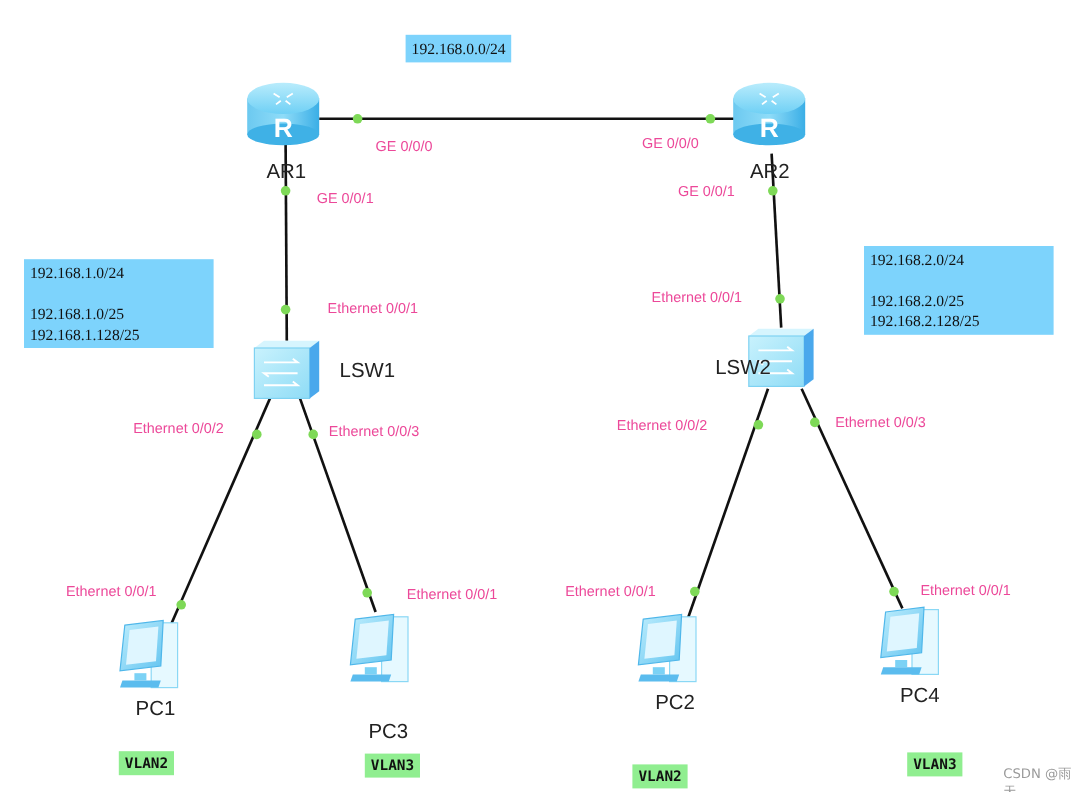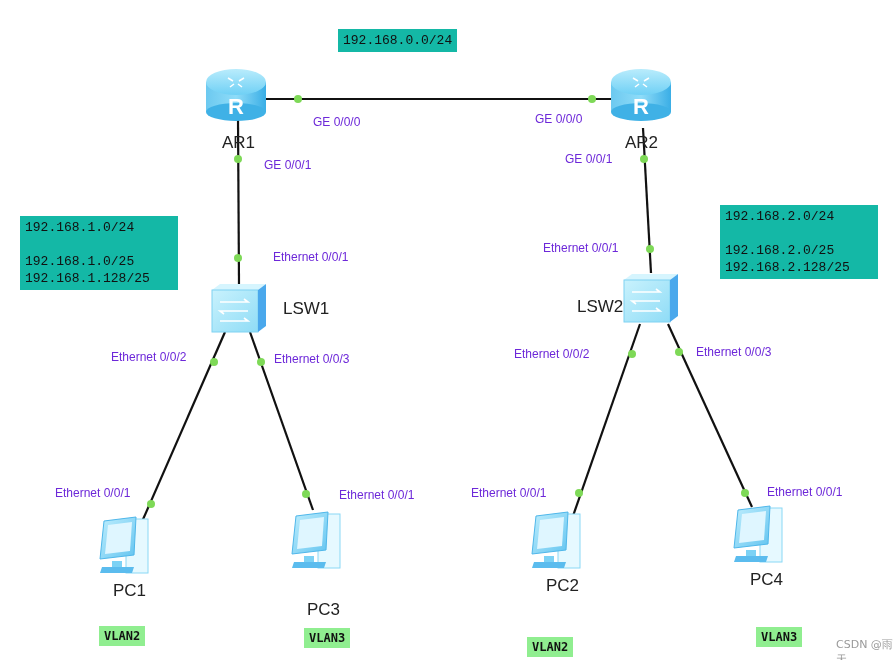--- a/index.html
+++ b/index.html
@@ -1,20 +1,20 @@
 <!DOCTYPE html>
 <html><head>
 <meta charset="utf-8">
 <style>
   html, body { margin:0; padding:0; background:#ffffff; }
   body { width:893px; height:660px; position:relative; overflow:hidden; font-family:"Liberation Sans", sans-serif; }
   #canvas { position:absolute; left:0; top:0; width:893px; height:660px; }
-  .lbl { position:absolute; font-size:12px; color:#6d28d9; white-space:nowrap; font-family:"Liberation Sans", sans-serif; }
+  .lbl { position:absolute; font-size:12px; color:#ec4899; white-space:nowrap; font-family:"Liberation Sans", sans-serif; }
   .dev-lbl { position:absolute; font-size:17px; color:#222; white-space:nowrap; font-family:"Liberation Sans", sans-serif; }
-  .note { position:absolute; background:#14b8a6; color:#111; font-family:Liberation Mono, monospace; font-size:13px; padding:3px 5px; line-height:17px; white-space:pre; }
+  .note { position:absolute; background:#7dd3fc; color:#111; font-family:Liberation Serif, serif; font-size:13px; padding:3px 5px; line-height:17px; white-space:pre; }
   .vlan { position:absolute; background:#90ee90; color:#111; font-family:"DejaVu Sans Mono", monospace; font-weight:bold; font-size:12px; padding:3px 5px; }
   .wm { position:absolute; font-size:11px; color:#9a9a9a; font-family:"DejaVu Sans", sans-serif; }
 </style>
 </head>
 <body>
 
 <svg id="canvas" width="893" height="660" viewBox="0 0 893 660">
   <defs>
     <linearGradient id="rtop" x1="0" y1="0" x2="0" y2="1">
       <stop offset="0" stop-color="#b9ecfc"></stop>
@@ -126,21 +126,21 @@
 192.168.1.0/25
 192.168.1.128/25</div>
 <div class="note" style="left:720px;top:205px;width:148px;">192.168.2.0/24
 
 192.168.2.0/25
 192.168.2.128/25</div>
 
 <div class="dev-lbl" style="left:222px;top:133px;">AR1</div>
 <div class="dev-lbl" style="left:625px;top:133px;">AR2</div>
 <div class="dev-lbl" style="left:283px;top:299px;">LSW1</div>
-<div class="dev-lbl" style="left:577px;top:297px;">LSW2</div>
+<div class="dev-lbl" style="left:596px;top:297px;">LSW2</div>
 <div class="dev-lbl" style="left:113px;top:581px;">PC1</div>
 <div class="dev-lbl" style="left:307px;top:600px;">PC3</div>
 <div class="dev-lbl" style="left:546px;top:576px;">PC2</div>
 <div class="dev-lbl" style="left:750px;top:570px;text-align:center;">PC4</div>
 
 <div class="lbl" style="left:313px;top:115px;">GE 0/0/0</div>
 <div class="lbl" style="left:535px;top:112px;">GE 0/0/0</div>
 <div class="lbl" style="left:264px;top:158px;">GE 0/0/1</div>
 <div class="lbl" style="left:565px;top:152px;">GE 0/0/1</div>
 <div class="lbl" style="left:273px;top:250px;">Ethernet 0/0/1</div>

